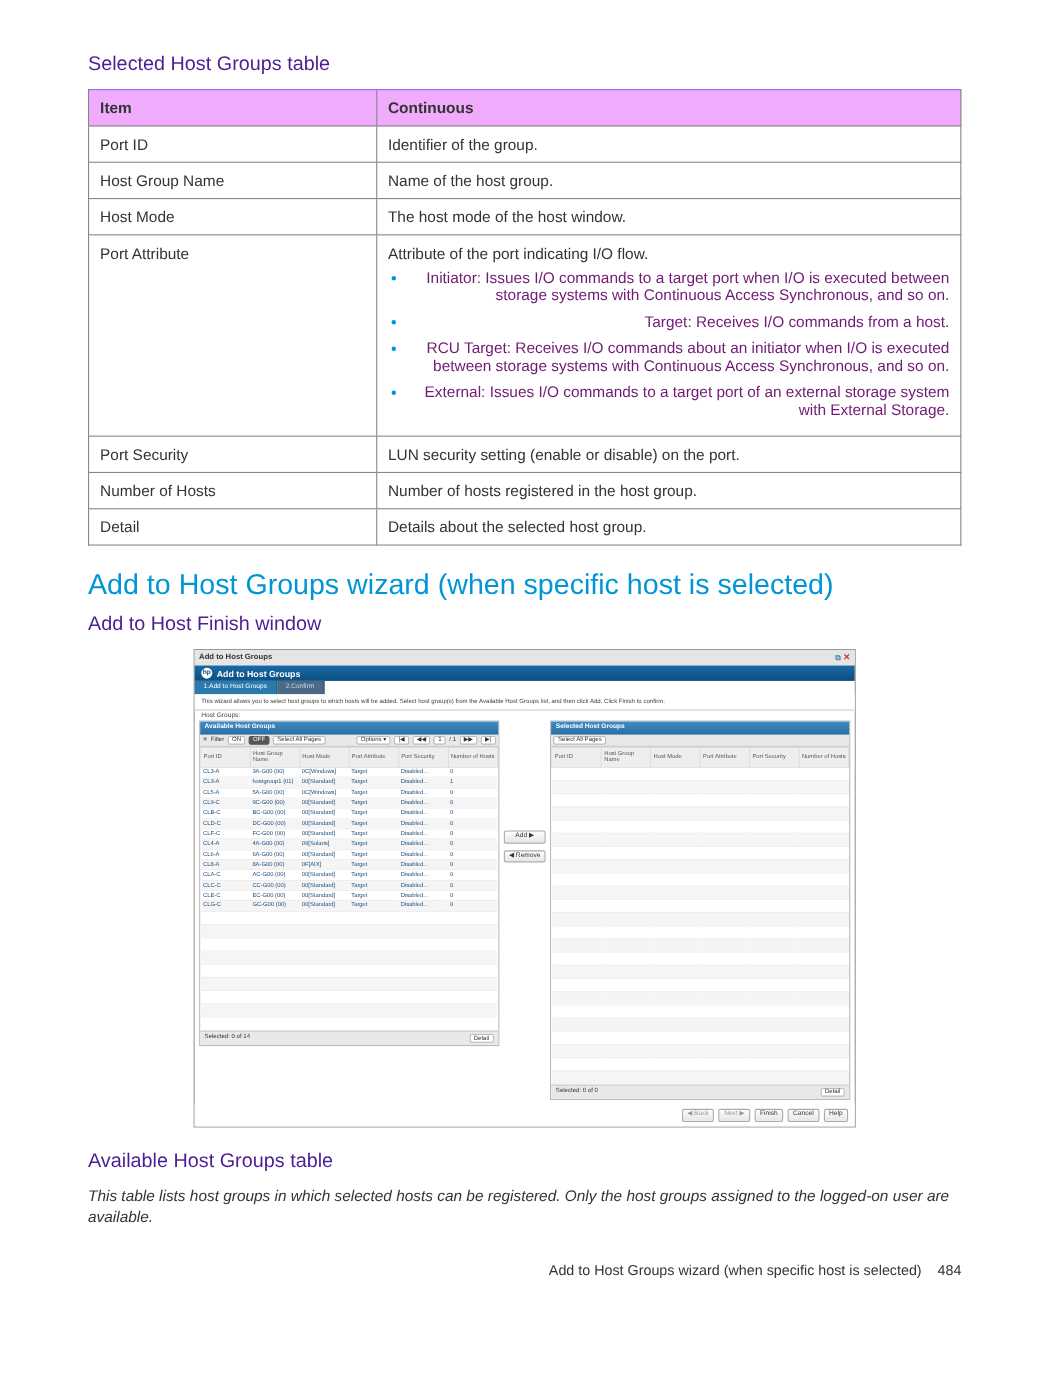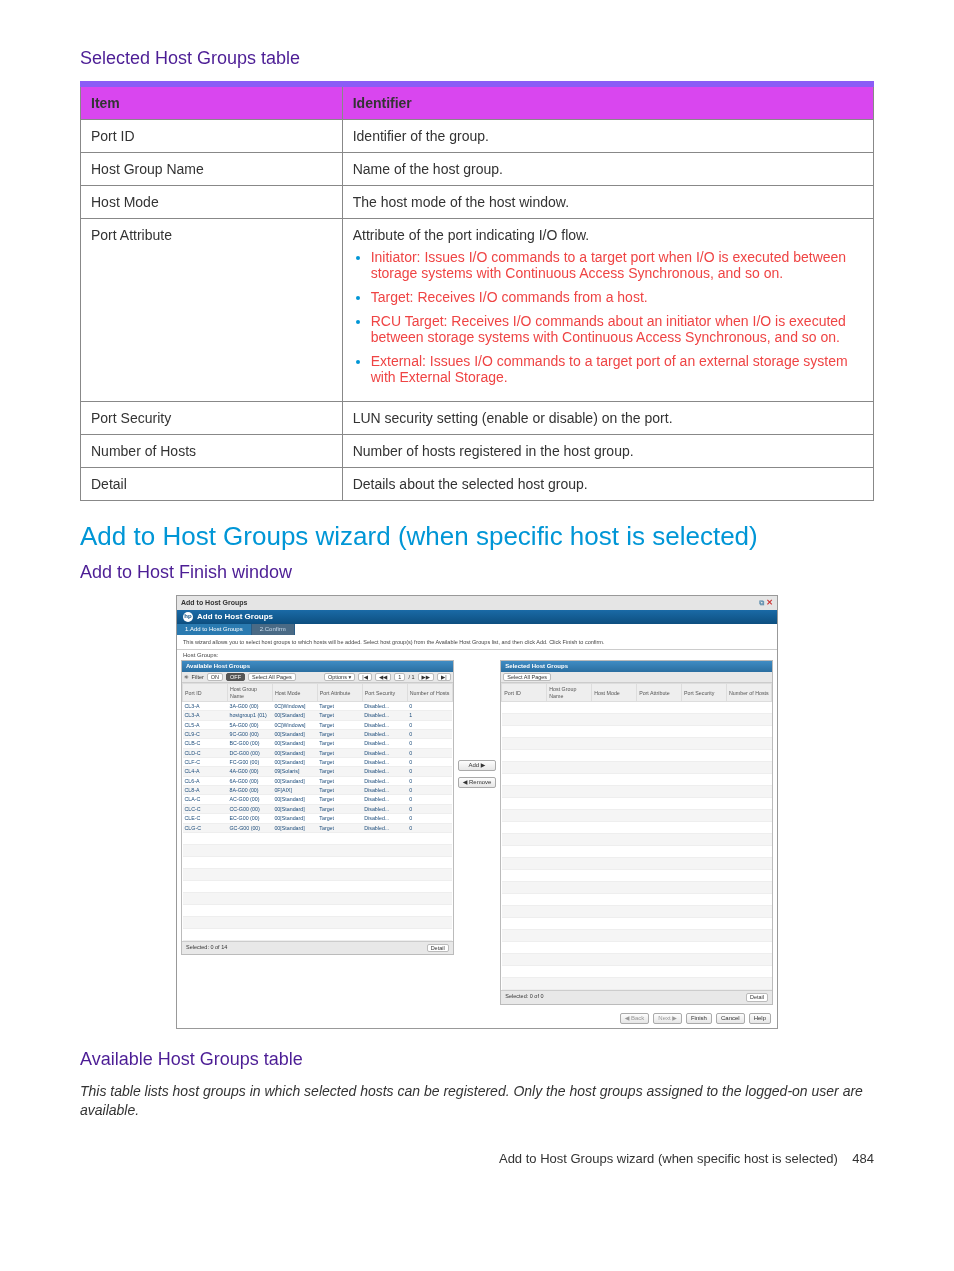--- a/index.html
+++ b/index.html
@@ -30,31 +30,32 @@
     margin-bottom: 10px;
   }
   table.desc th, table.desc td {
     border: 1px solid #888;
     padding: 8px 10px;
     vertical-align: top;
     text-align: left;
     font-size: 14px;
   }
   table.desc th {
-    border-top: 6px solid #8b5cf6;
+    border-top: 1px solid #8b5cf6;
     font-weight: bold;
-    background: #d946ef;
+    background: #f0abfc;
   }
   table.desc td ul {
     margin: 6px 0 0 0;
     padding-left: 18px;
   }
   table.desc td ul li {
     margin-bottom: 8px;
-    color: #ef4444;
+    color: #701a75;
+    text-align: right;
   }
   table.desc td ul li::marker { color: #0096d6; }
   .page-foot {
     text-align: right;
     font-size: 13px;
     margin-top: 30px;
     color: #333;
   }
 
   
@@ -216,21 +217,21 @@
 </style>
 </head>
 <body>
 
 <h2 class="section">Selected Host Groups table</h2>
 
 <table class="desc">
   <thead>
     <tr>
       <th style="width:33%">Item</th>
-      <th>Identifier</th>
+      <th>Continuous</th>
     </tr>
   </thead>
   <tbody id="desc-body">
       <tr>
         <td>Port ID</td>
         <td>Identifier of the group.</td>
       </tr>
       <tr>
         <td>Host Group Name</td>
         <td>Name of the host group.</td>

